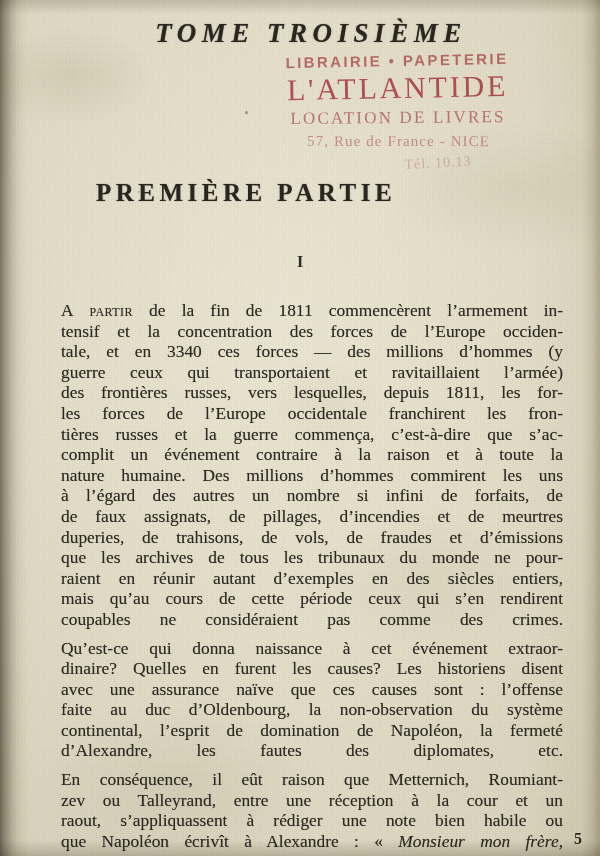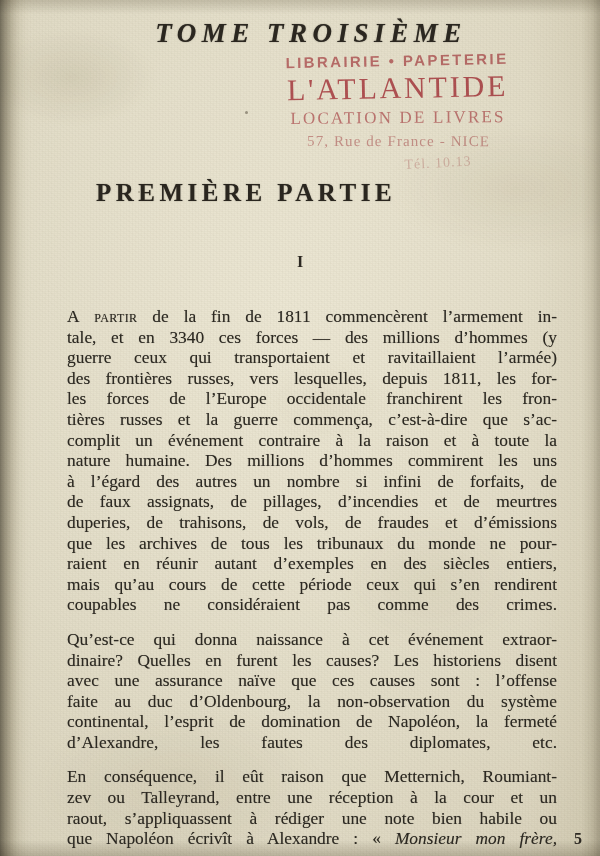--- a/index.html
+++ b/index.html
@@ -160,21 +160,21 @@
     left: 31px;
     width: 540px;
     font-family: "Liberation Serif", serif;
     font-size: 17.4px;
     line-height: 20.6px;
     color: #2c2922;
     text-align: justify;
     text-shadow: 0 0 0.7px rgba(45,41,33,0.40);
   }
   #body-text p {
-    margin: 14px;
+    margin: 8px;
     text-indent: 22px;
     text-align: justify;
     text-align-last: justify;
     hyphens: manual;
   }
   .smallcaps {
     font-variant: small-caps;
     letter-spacing: 0.4px;
   }
   .it { font-style: italic; }
@@ -285,20 +285,21 @@
 
   <div id="content">
 
     <div class="tome-title">TOME TROISIÈME</div>
     <div class="part-title">PREMIÈRE PARTIE</div>
     <div class="chapter-num">I</div>
 
     <div id="body-text">
         <p id="para-1">
           <span style="display: block; white-space: nowrap; text-indent: 22px; word-spacing: 0px;"><span class="smallcaps">A partir</span> de la fin de 1811 commencèrent l’armement in-</span>
+          <span style="display: block; white-space: nowrap; word-spacing: 0px;">tensif et la concentration des forces de l’Europe occiden-</span>
           <span style="display: block; white-space: nowrap; word-spacing: 0px;">tale, et en 3340 ces forces — des millions d’hommes (y</span>
           <span style="display: block; white-space: nowrap; word-spacing: 0px;">guerre ceux qui transportaient et ravitaillaient l’armée)</span>
           <span style="display: block; white-space: nowrap; word-spacing: 0px;">des frontières russes, vers lesquelles, depuis 1811, les for-</span>
           <span style="display: block; white-space: nowrap; word-spacing: 0px;">les forces de l’Europe occidentale franchirent les fron-</span>
           <span style="display: block; white-space: nowrap; word-spacing: 0px;">tières russes et la guerre commença, c’est-à-dire que s’ac-</span>
           <span style="display: block; white-space: nowrap; word-spacing: 0px;">complit un événement contraire à la raison et à toute la</span>
           <span style="display: block; white-space: nowrap; word-spacing: 0px;">nature humaine. Des millions d’hommes commirent les uns</span>
           <span style="display: block; white-space: nowrap; word-spacing: 0px;">à l’égard des autres un nombre si infini de forfaits, de</span>
           <span style="display: block; white-space: nowrap; word-spacing: 0px;">de faux assignats, de pillages, d’incendies et de meurtres</span>
           <span style="display: block; white-space: nowrap; word-spacing: 0px;">duperies, de trahisons, de vols, de fraudes et d’émissions</span>

